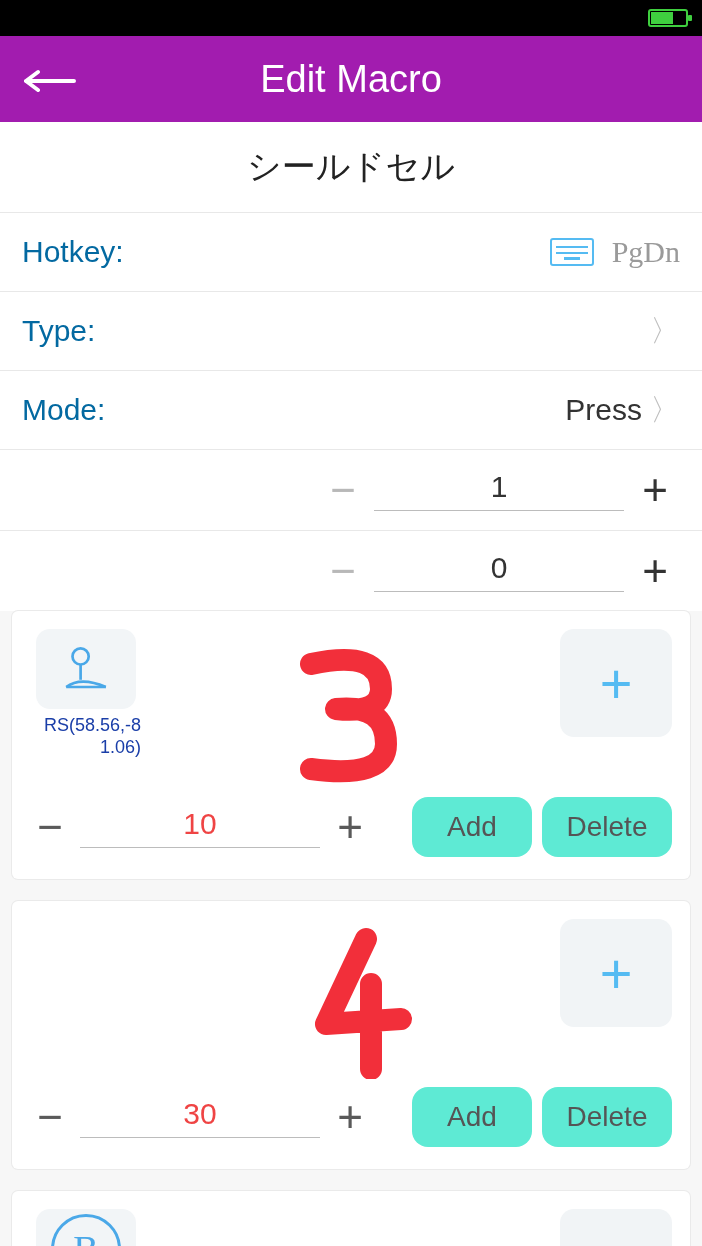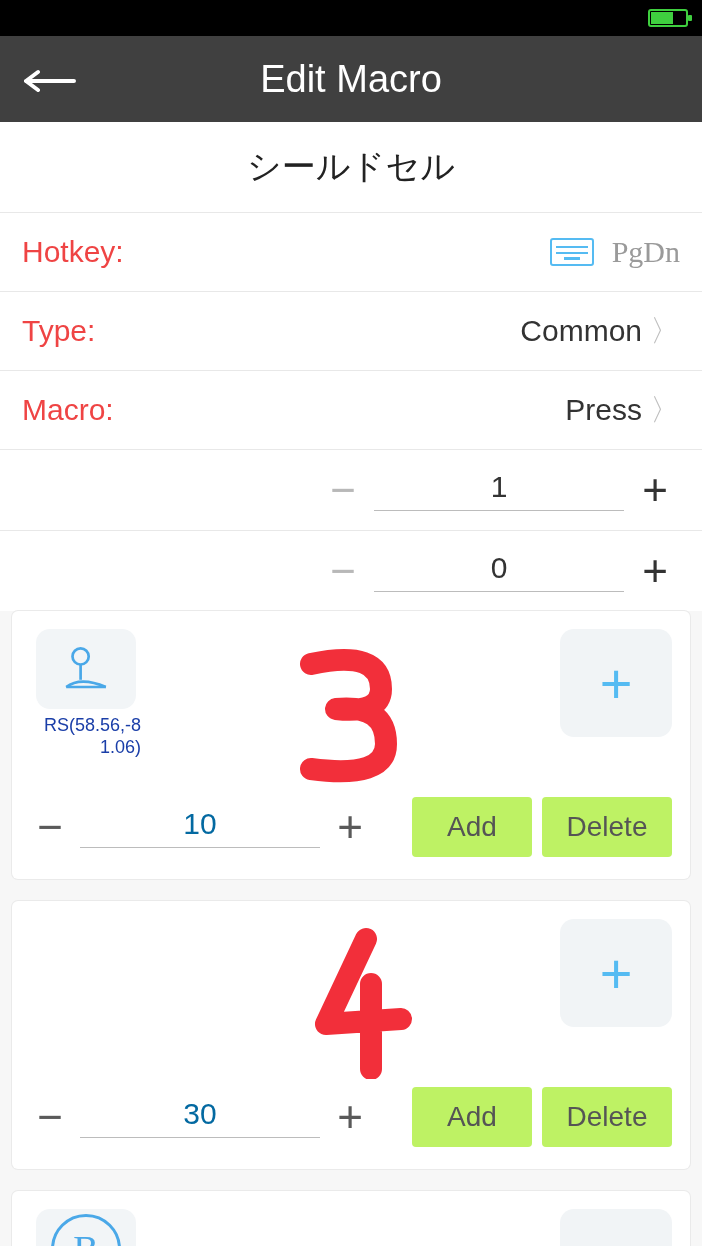--- a/index.html
+++ b/index.html
@@ -2,30 +2,30 @@
 <html><head>
 <meta charset="utf-8">
 <style>
   * { box-sizing: border-box; margin: 0; padding: 0; }
   html, body { width: 702px; height: 1246px; font-family: -apple-system, "Helvetica Neue", Arial, sans-serif; background: #fff; overflow: hidden; }
   .status-bar { height: 36px; background: #000; display: flex; align-items: center; justify-content: flex-end; padding-right: 14px; }
   .battery { width: 40px; height: 18px; border: 2px solid #3fcf3f; border-radius: 3px; position: relative; }
   .battery::after { content: ""; position: absolute; right: -6px; top: 4px; width: 4px; height: 6px; background: #3fcf3f; border-radius: 1px; }
   .battery-fill { position: absolute; left: 1px; top: 1px; bottom: 1px; width: 60%; background: #3fcf3f; }
 
-  .nav-bar { height: 86px; background: #404040; display: flex; align-items: center; position: relative; }
+  .nav-bar { height: 86px; background: #a21caf; display: flex; align-items: center; position: relative; }
   .back-btn { position: absolute; left: 24px; color: #fff; font-size: 40px; line-height: 1; }
   .nav-title { flex: 1; text-align: center; color: #fff; font-size: 38px; font-weight: 400; }
 
   .macro-title { text-align: center; font-size: 34px; color: #222; padding: 22px 0 22px; }
   .divider { height: 1px; background: #e8e8e8; }
 
   .row { display: flex; align-items: center; height: 78px; padding: 0 22px; }
   .row + .divider { }
-  .row-label { font-size: 30px; color: #ef4444; flex: 0 0 auto; }
+  .row-label { font-size: 30px; color: #0369a1; flex: 0 0 auto; }
   .row-spacer { flex: 1; }
   .row-value { font-size: 30px; color: #333; }
   .chevron { color: #bfbfbf; font-size: 30px; margin-left: 8px; }
 
   .keyboard-icon { display: inline-block; width: 44px; height: 28px; border: 2px solid #55bbf2; border-radius: 3px; position: relative; margin-right: 18px; }
   .keyboard-icon::before,
   .keyboard-icon::after { content: ""; position: absolute; background: #55bbf2; }
   .keyboard-icon::before { left: 4px; right: 4px; top: 6px; height: 2px; box-shadow: 0 6px 0 #55bbf2; }
   .keyboard-icon::after { left: 12px; right: 12px; bottom: 4px; height: 3px; }
   .hotkey-text { font-size: 30px; color: #9a9a9a; font-family: Liberation Serif, serif; }
@@ -42,23 +42,23 @@
   .step-icon-box { width: 112px; display: flex; flex-direction: column; align-items: center; gap: 6px; }
   .step-icon { width: 100px; height: 80px; border-radius: 14px; background: #f2f5f7; display: flex; align-items: center; justify-content: center; }
   .joystick-svg { width: 54px; height: 54px; }
   .step-icon-label { font-size: 18px; color: #1a3ea8; text-align: right; line-height: 1.2; word-break: break-all; max-width: 110px; }
   .step-annot { flex: 1; display: flex; align-items: center; justify-content: center; }
   .annot-svg { width: 160px; height: 160px; }
   .step-add-big { width: 112px; height: 108px; border-radius: 14px; background: #f1f4f6; display: flex; align-items: center; justify-content: center; color: #55bbf2; font-size: 56px; }
 
   .step-bottom { display: flex; align-items: center; gap: 10px; margin-top: 8px; }
   .sb-minus, .sb-plus { font-size: 44px; color: #5a5a5a; width: 40px; text-align: center; }
-  .sb-value { flex: 0 0 240px; text-align: center; font-size: 30px; color: #0369a1; border-bottom: 1.5px solid #bcbcbc; padding-bottom: 6px; }
+  .sb-value { flex: 0 0 240px; text-align: center; font-size: 30px; color: #ef4444; border-bottom: 1.5px solid #bcbcbc; padding-bottom: 6px; }
   .sb-spacer { flex: 1; }
-  .sb-btn { background: #bef264; color: #555; font-size: 28px; padding: 14px 0; width: 120px; text-align: center; border-radius: 4px; }
+  .sb-btn { background: #5eead4; color: #555; font-size: 28px; padding: 14px 0; width: 120px; text-align: center; border-radius: 16px; }
   .sb-btn.delete { width: 130px; }
 
   .b-circle { width: 70px; height: 70px; border: 3px solid #4aa8e8; border-radius: 50%; display: flex; align-items: center; justify-content: center; color: #4aa8e8; font-size: 38px; font-weight: 300; font-family: Georgia, serif; }
 
   .gray-bg { background: #f7f7f7; padding-top: 0; }
 </style>
 </head>
 <body>
 
 <div class="status-bar">
@@ -83,27 +83,26 @@
   <div class="row-label">Hotkey:</div>
   <div class="row-spacer"></div>
   <span class="keyboard-icon"></span>
   <span class="hotkey-text">PgDn</span>
 </div>
 <div class="divider"></div>
 
 <div class="row">
   <div class="row-label">Type:</div>
   <div class="row-spacer"></div>
-  <span class="row-value">Common</span>
   <span class="chevron">〉</span>
 </div>
 <div class="divider"></div>
 
 <div class="row">
-  <div class="row-label">Macro:</div>
+  <div class="row-label">Mode:</div>
   <div class="row-spacer"></div>
   <span class="row-value">Press</span>
   <span class="chevron">〉</span>
 </div>
 <div class="divider"></div>
 
 <div class="stepper-row">
   <div class="row-spacer"></div>
   <div class="minus">−</div>
   <div class="stepper-value">1</div>

